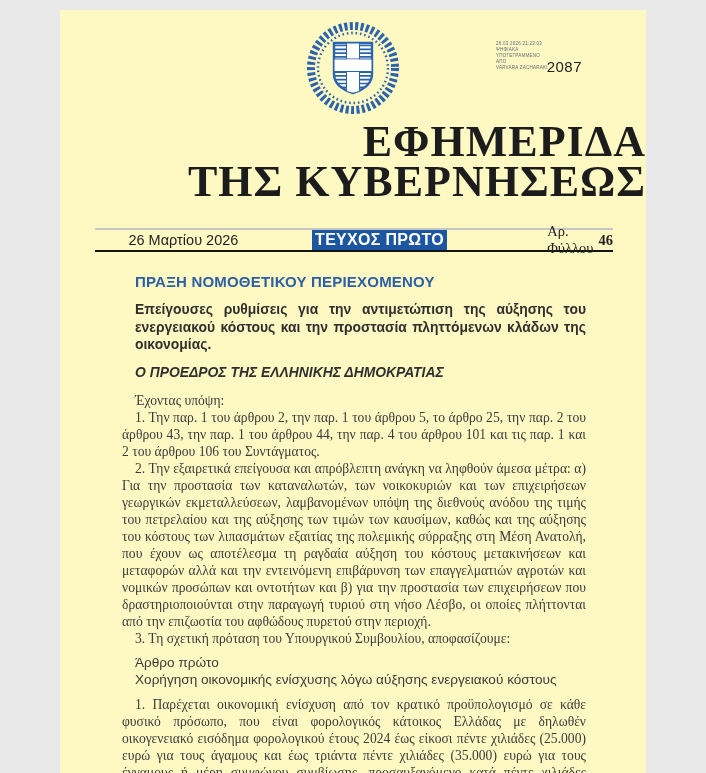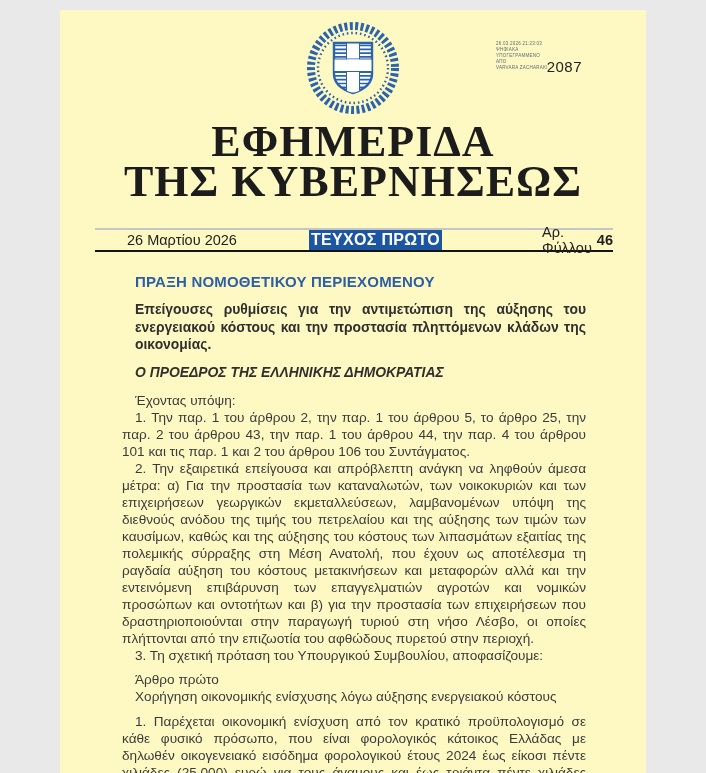--- a/index.html
+++ b/index.html
@@ -24,21 +24,21 @@
     color:#5f6b76;
     transform:scale(0.5); transform-origin:left top;
     white-space:nowrap;
     letter-spacing:.5px;
   }
   .page-number {
     position:absolute; right:64px; top:48px;
     font-size:15px; color:#222; letter-spacing:.5px;
   }
 
-  .masthead { text-align:center; margin-top:4px; }
+  .masthead { text-align:right; margin-top:4px; }
   .masthead-title {
     font-family:"Liberation Serif", serif;
     font-weight:bold; color:#1c1c1c;
     font-size:44px; line-height:40px; letter-spacing:1px;
   }
   .masthead-sub {
     font-family:"Liberation Serif", serif;
     font-weight:bold; color:#1b4f91;
     font-size:25px; margin-top:8px; letter-spacing:.5px;
   }
@@ -56,37 +56,38 @@
     width:218px; display:flex; align-items:center; justify-content:center;
   }
   .issue-type {
     width:167px; display:flex; align-items:center; justify-content:center;
     background:#1d56a0; color:#ffffff; font-weight:bold; font-size:16px;
     letter-spacing:.3px;
   }
   .issue-sheet {
     flex:1; display:flex; align-items:center; justify-content:space-between;
     padding-left:60px;
+    font-family:Liberation Serif, serif;
   }
   .issue-sheet .num { font-weight:bold; margin-left:5px; }
 
   
   .body { margin:21px 60px 0 62px; font-size:13.6px; line-height:17px; }
   .act-type {
     color:#2d5fa6; font-weight:bold; font-size:15px;
     margin:0 0 11px 13px; letter-spacing:.2px;
   }
   .act-title {
     font-weight:bold; color:#2f2f2f; font-size:13.9px; line-height:17.5px;
     margin:0 0 10px 13px; text-align:justify;
   }
   .issuer { font-weight:bold; color:#2f2f2f; font-size:13.9px; margin:0 0 11px 13px;font-style:italic; }
 
   .preamble p, .article-paras p {
-    text-indent:13px; text-align:justify; margin:0;
+    text-indent:13px; text-align:justify; margin:0;font-family:Liberation Serif, serif;
   }
   .article-head { margin:7px 0 8px 13px; }
   .article-head div { line-height:17.3px; }
 </style>
 </head>
 <body>
 
 <div class="page">
 
   <div class="header">

